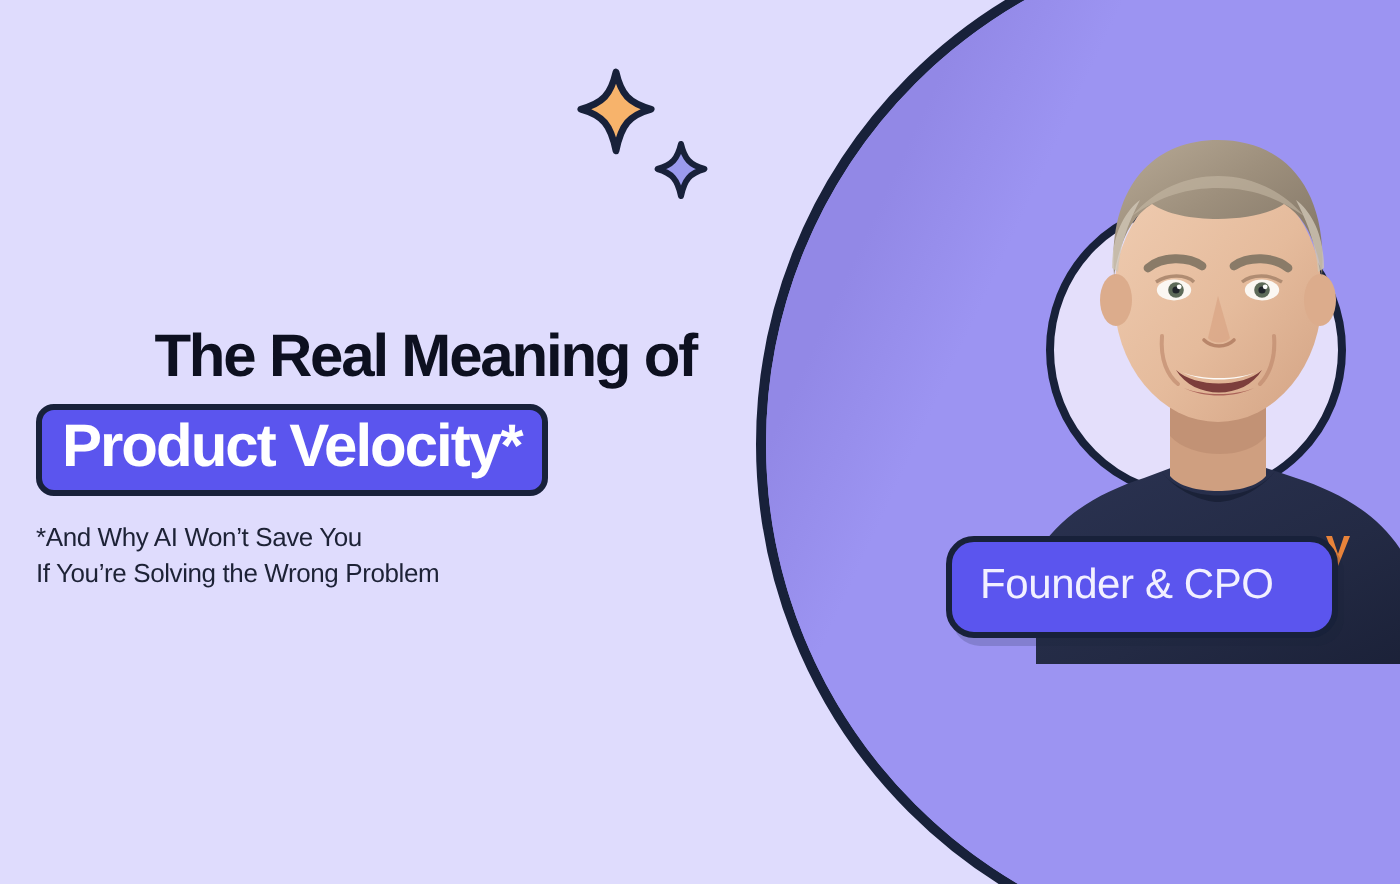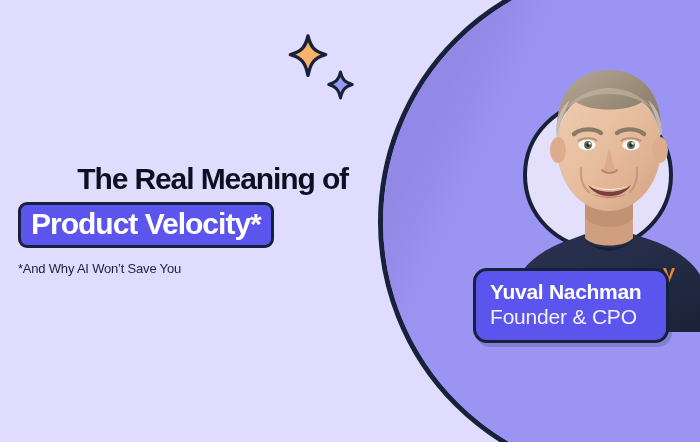--- a/index.html
+++ b/index.html
@@ -219,25 +219,25 @@
     </svg>
   </div>
 
   <div style="position:absolute;left:661px;top:266px;width:16px;height:20px;z-index:5;">
     <svg viewBox="0 0 16 20" width="16" height="20" aria-hidden="true">
       <path d="M2 2 L8 17 L14 2 L11 2 L8 11 L5 2 Z" fill="#e8833a"></path>
     </svg>
   </div>
 
   <div class="name-badge">
-    <div class="badge-name">Yuval Nachman</div>
     <div class="badge-role">Founder &amp; CPO</div>
   </div>
 
   <div class="text-block">
     <div class="headline">The Real Meaning of</div>
     <div class="highlight-wrap">
       <span class="highlight">Product Velocity*</span>
     </div>
     <div class="subtitle">*And Why AI Won’t Save You</div>
+    <div class="subtitle" style="margin-top:0;">If You’re Solving the Wrong Problem</div>
   </div>
 
 </div>
 
 </body></html>

